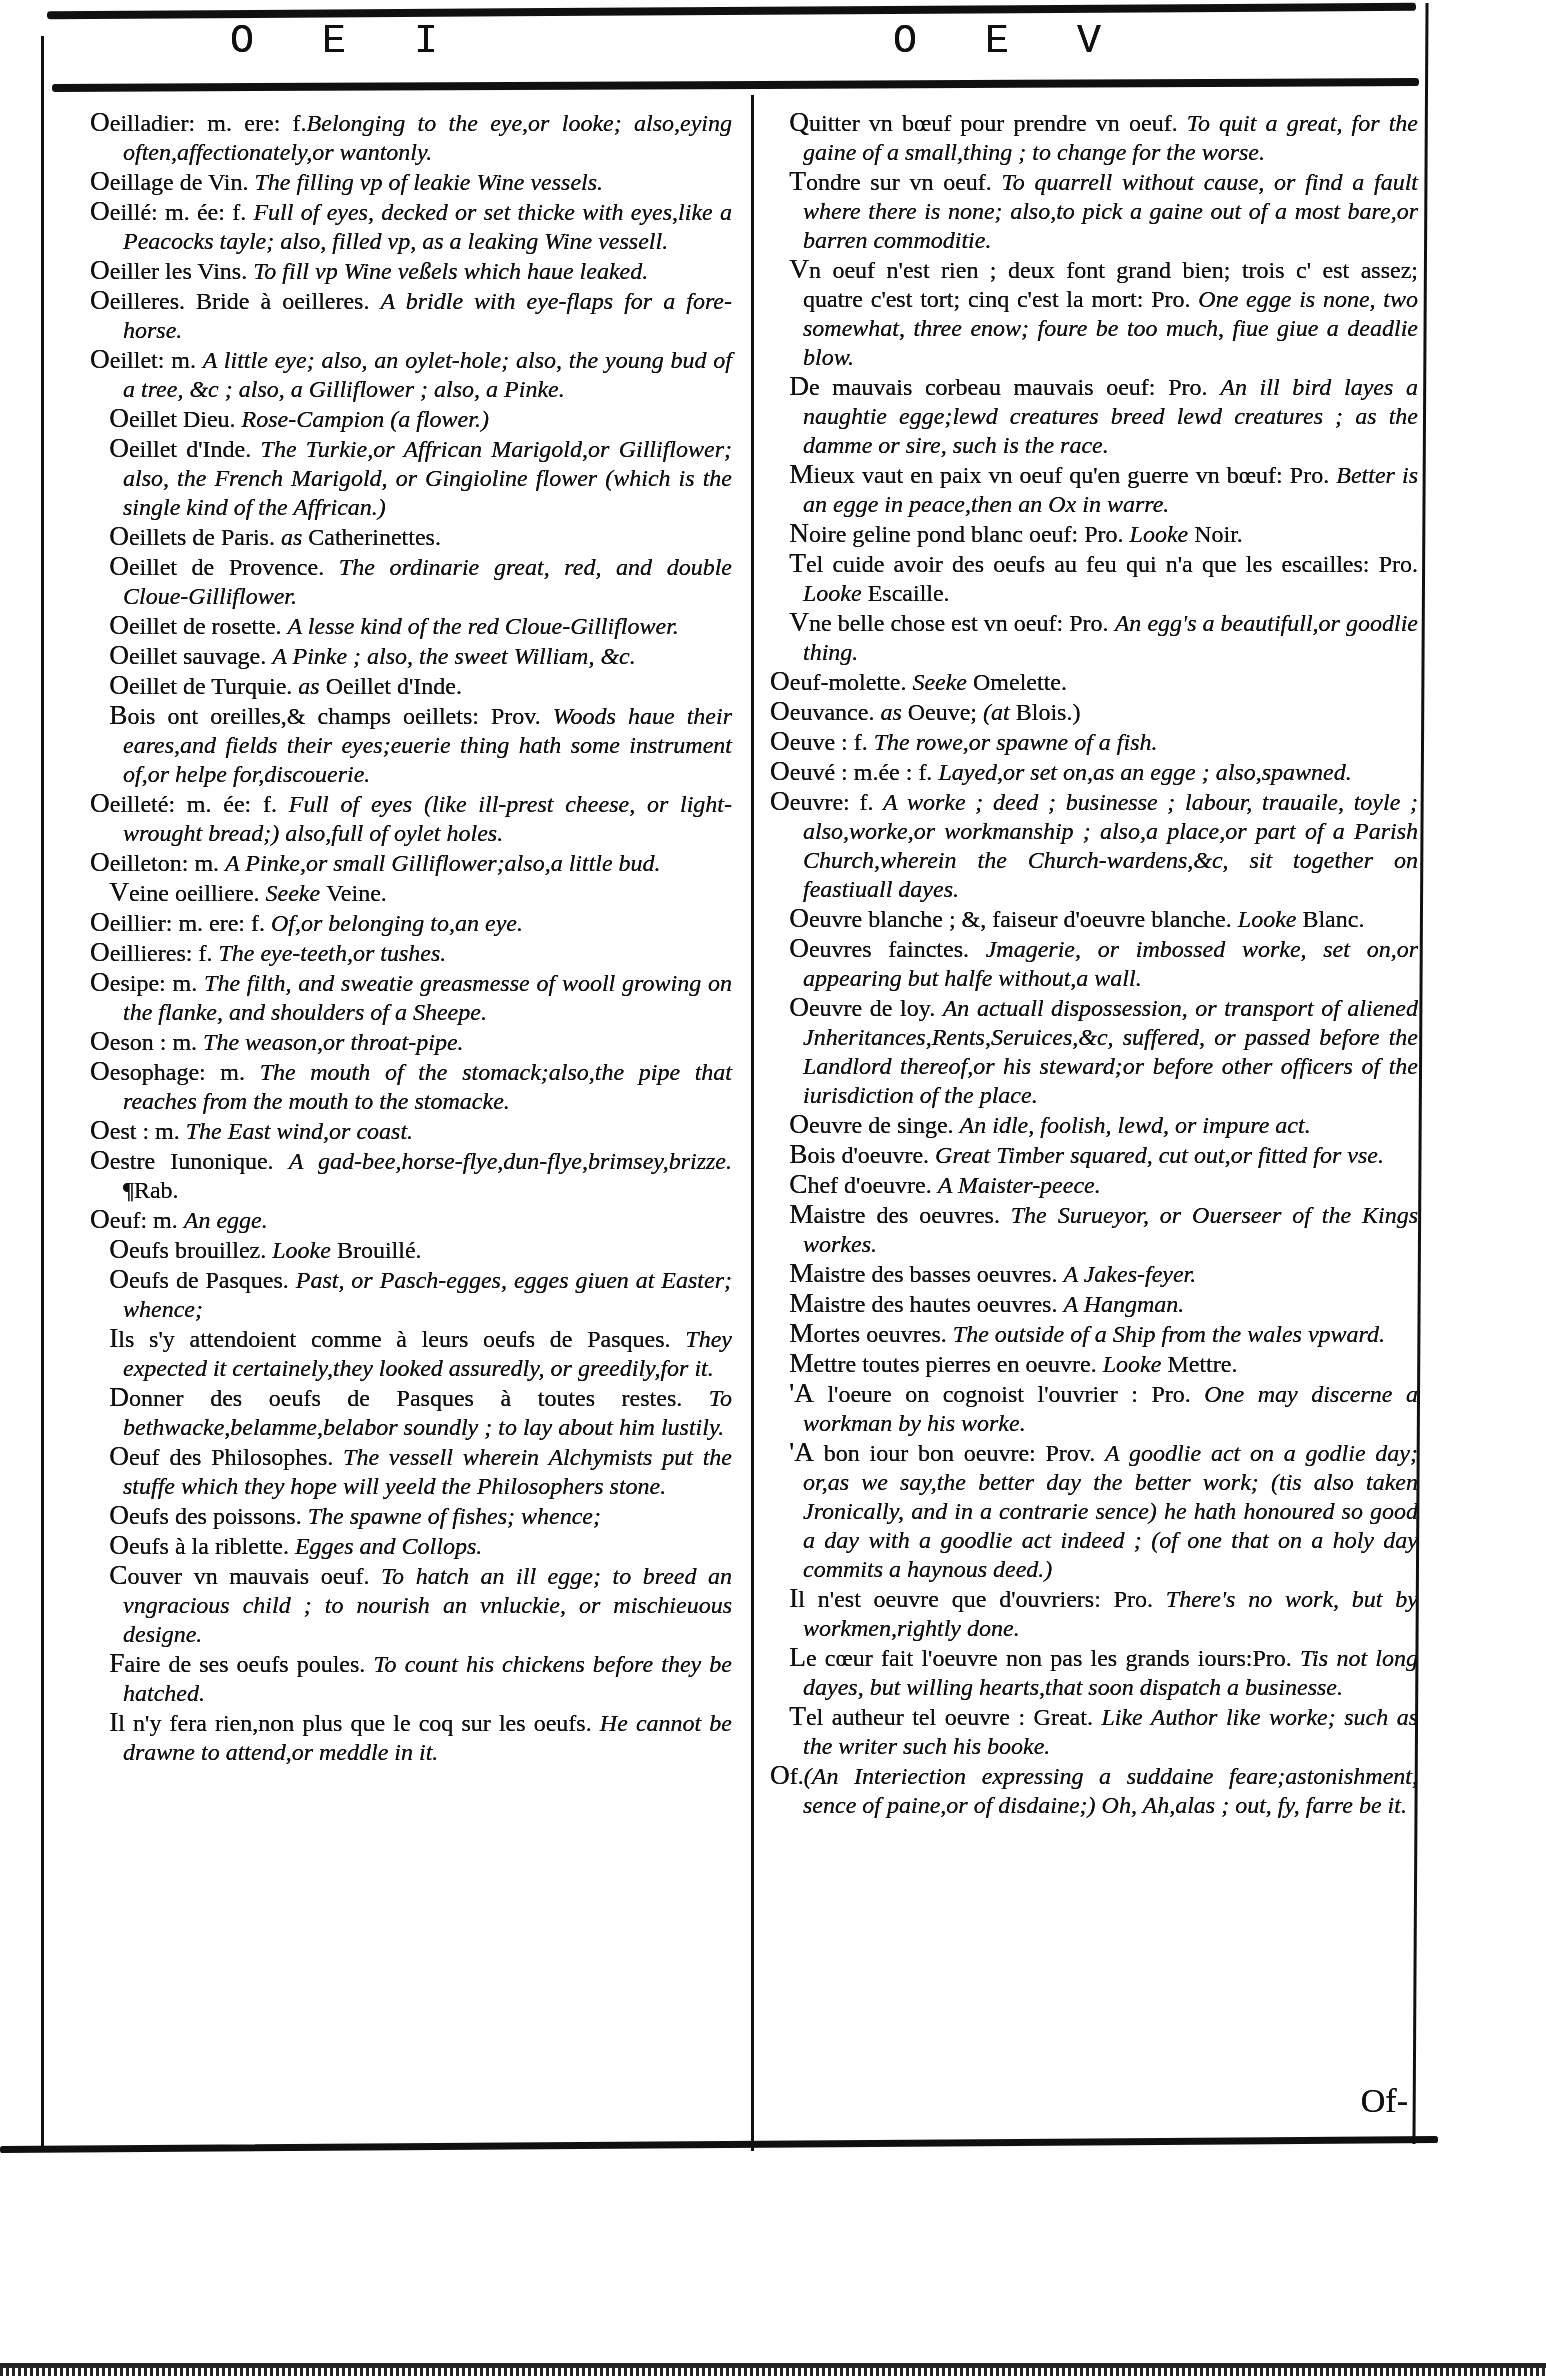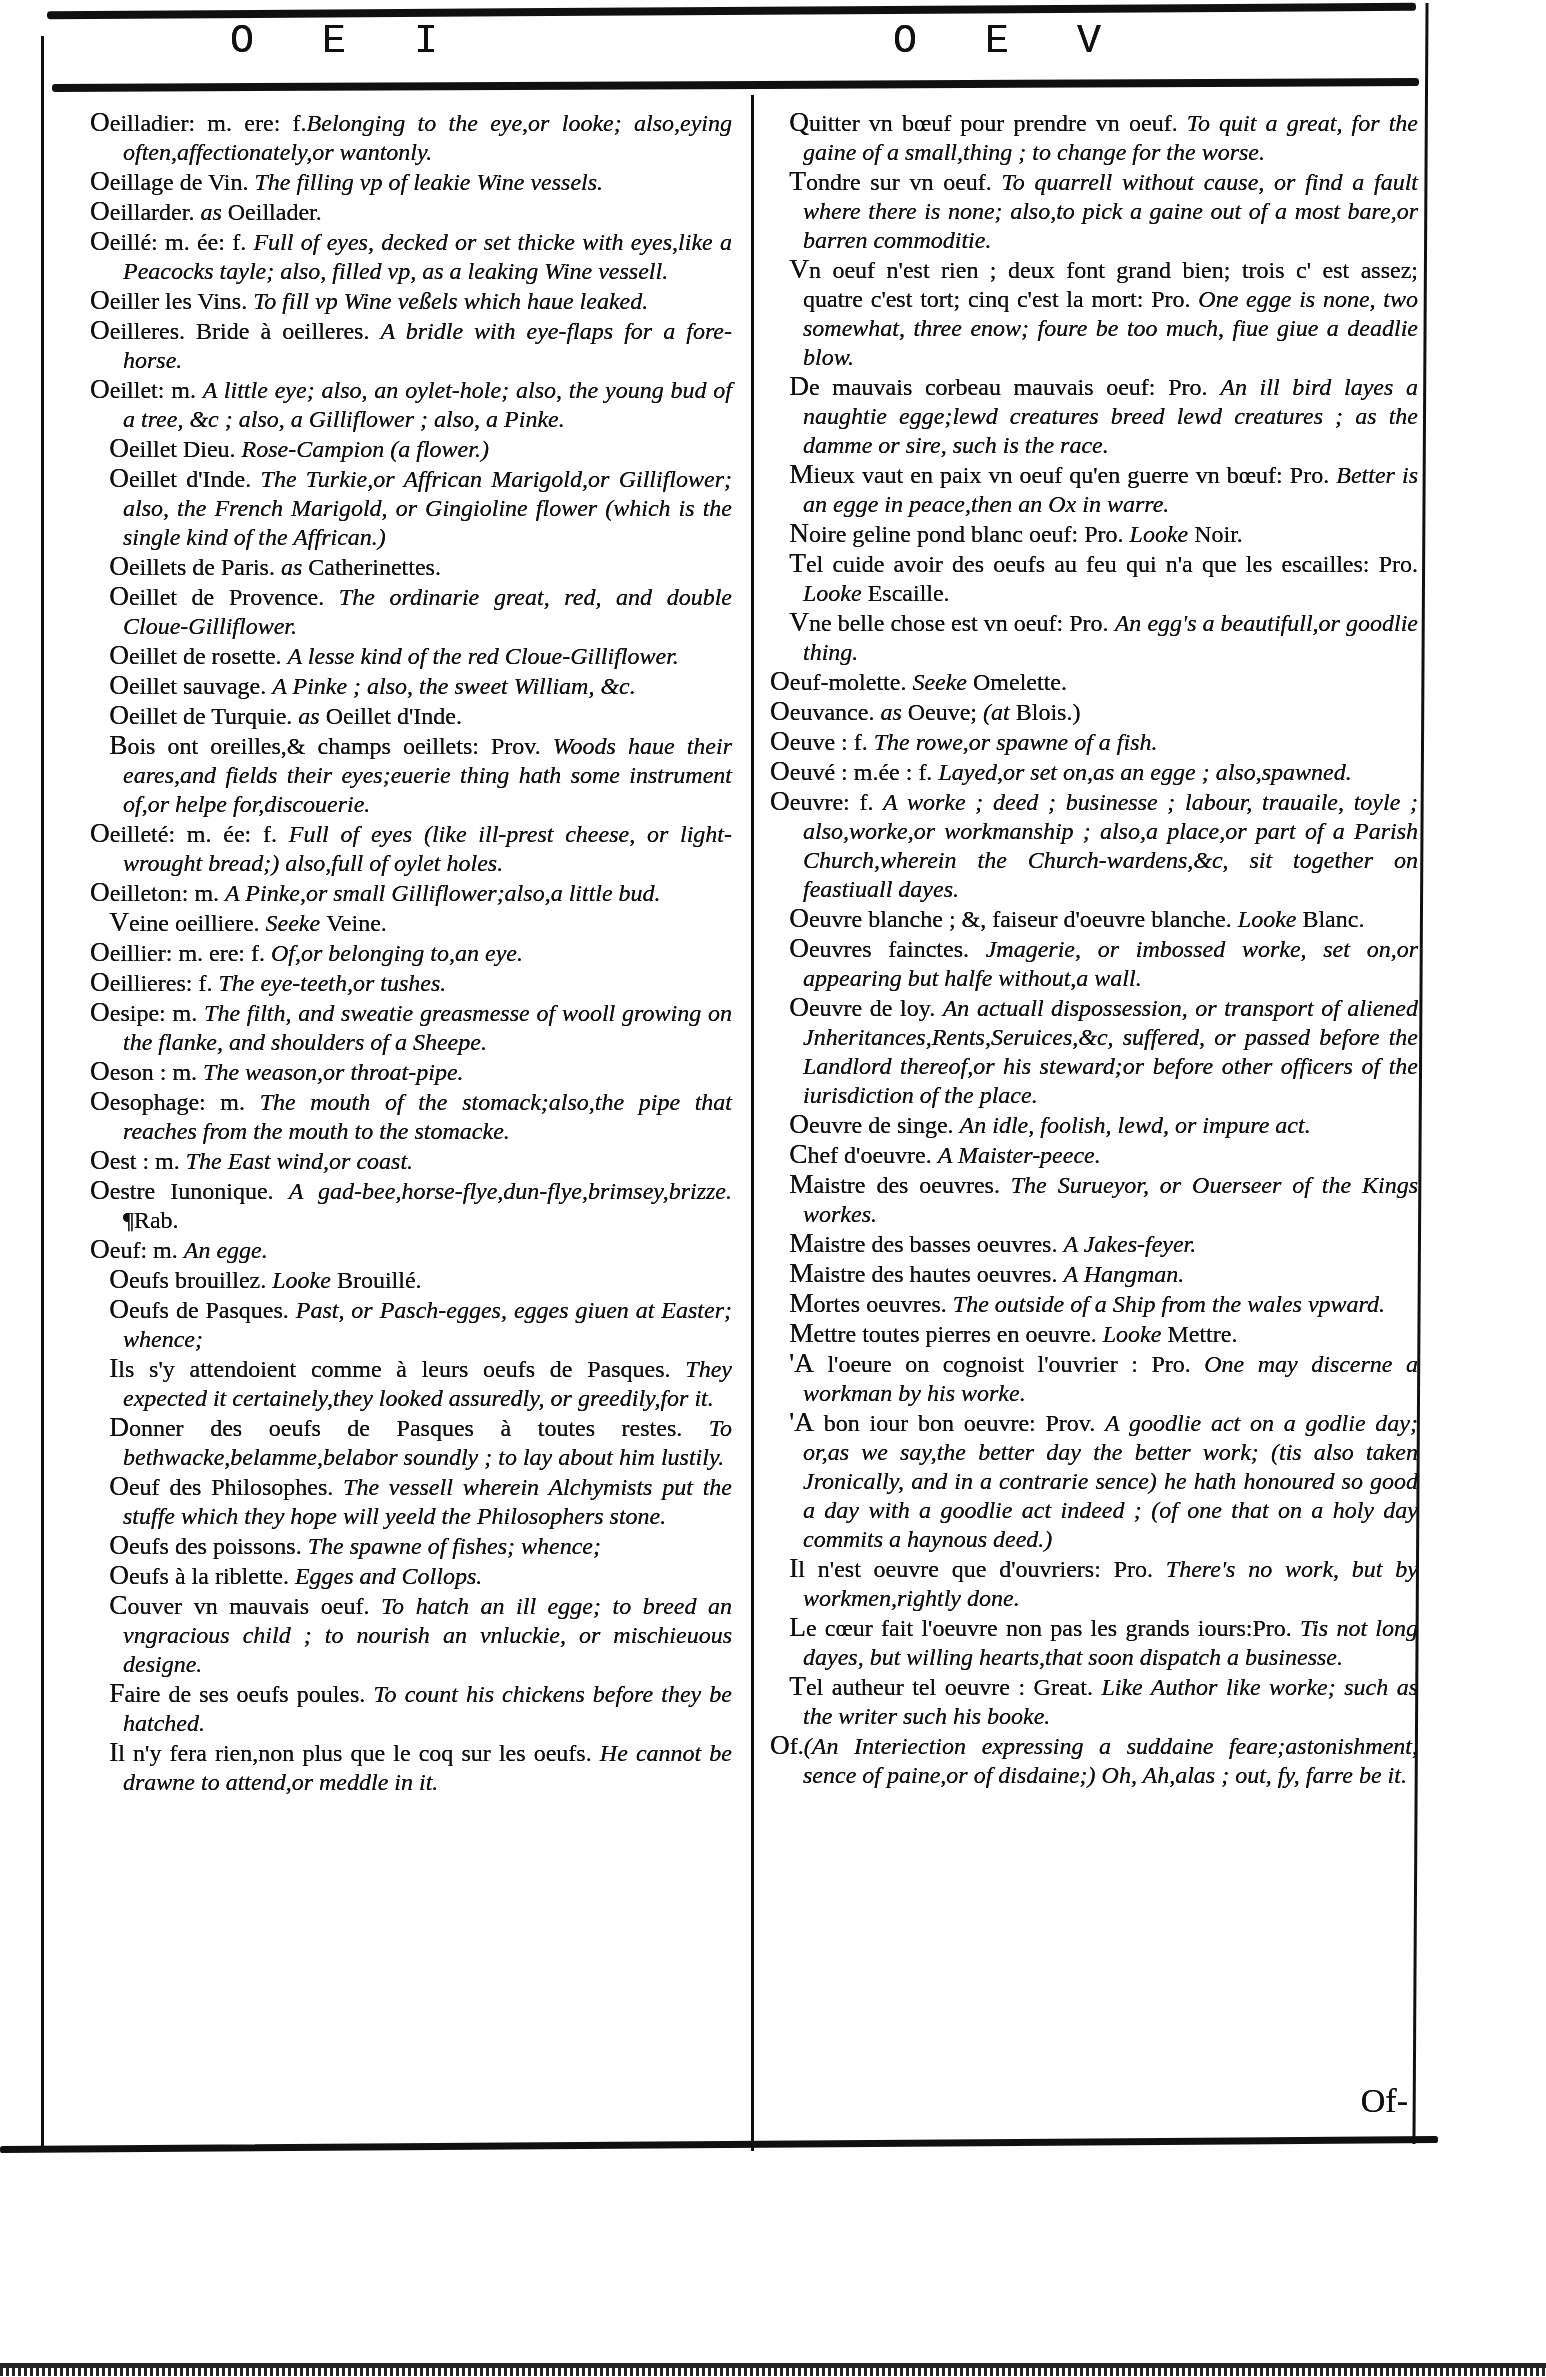--- a/index.html
+++ b/index.html
@@ -59,21 +59,20 @@
 
 <div class="rule header-rule"></div>
 
 <div class="rule border-left"></div>
 <div class="rule border-right"></div>
 <div class="rule col-divider"></div>
 
 <div class="column left" id="col-left">
     <p class="entry main"><span class="ro">Oeilladier: m. ere: f.</span><span class="it">Belonging to the eye,or looke; also,eying often,affectionately,or wantonly.</span></p>
     <p class="entry main"><span class="ro">Oeillage de Vin. </span><span class="it">The filling vp of leakie Wine vessels.</span></p>
-    <p class="entry main"><span class="ro">Oeillarder. </span><span class="it">as </span><span class="ro">Oeillader.</span></p>
     <p class="entry main"><span class="ro">Oeillé: m. ée: f. </span><span class="it">Full of eyes, decked or set thicke with eyes,like a Peacocks tayle; also, filled vp, as a leaking Wine vessell.</span></p>
     <p class="entry main"><span class="ro">Oeiller les Vins. </span><span class="it">To fill vp Wine veßels which haue leaked.</span></p>
     <p class="entry main"><span class="ro">Oeilleres. Bride à oeilleres. </span><span class="it">A bridle with eye-flaps for a fore-horse.</span></p>
     <p class="entry main"><span class="ro">Oeillet: m. </span><span class="it">A little eye; also, an oylet-hole; also, the young bud of a tree, &amp;c ; also, a Gilliflower ; also, a Pinke.</span></p>
     <p class="entry sub"><span class="ro">Oeillet Dieu. </span><span class="it">Rose-Campion (a flower.)</span></p>
     <p class="entry sub"><span class="ro">Oeillet d'Inde. </span><span class="it">The Turkie,or Affrican Marigold,or Gilliflower; also, the French Marigold, or Gingioline flower (which is the single kind of the Affrican.)</span></p>
     <p class="entry sub"><span class="ro">Oeillets de Paris. </span><span class="it">as </span><span class="ro">Catherinettes.</span></p>
     <p class="entry sub"><span class="ro">Oeillet de Provence. </span><span class="it">The ordinarie great, red, and double Cloue-Gilliflower.</span></p>
     <p class="entry sub"><span class="ro">Oeillet de rosette. </span><span class="it">A lesse kind of the red Cloue-Gilliflower.</span></p>
     <p class="entry sub"><span class="ro">Oeillet sauvage. </span><span class="it">A Pinke ; also, the sweet William, &amp;c.</span></p>
@@ -112,20 +111,21 @@
     <p class="entry sub"><span class="ro">Vne belle chose est vn oeuf: Pro. </span><span class="it">An egg's a beautifull,or goodlie thing.</span></p>
     <p class="entry main"><span class="ro">Oeuf-molette. </span><span class="it">Seeke </span><span class="ro">Omelette.</span></p>
     <p class="entry main"><span class="ro">Oeuvance. </span><span class="it">as </span><span class="ro">Oeuve; </span><span class="it">(at </span><span class="ro">Blois.)</span></p>
     <p class="entry main"><span class="ro">Oeuve : f. </span><span class="it">The rowe,or spawne of a fish.</span></p>
     <p class="entry main"><span class="ro">Oeuvé : m.ée : f. </span><span class="it">Layed,or set on,as an egge ; also,spawned.</span></p>
     <p class="entry main"><span class="ro">Oeuvre: f. </span><span class="it">A worke ; deed ; businesse ; labour, trauaile, toyle ; also,worke,or workmanship ; also,a place,or part of a Parish Church,wherein the Church-wardens,&amp;c, sit together on feastiuall dayes.</span></p>
     <p class="entry sub"><span class="ro">Oeuvre blanche ; &amp;, faiseur d'oeuvre blanche. </span><span class="it">Looke </span><span class="ro">Blanc.</span></p>
     <p class="entry sub"><span class="ro">Oeuvres fainctes. </span><span class="it">Jmagerie, or imbossed worke, set on,or appearing but halfe without,a wall.</span></p>
     <p class="entry sub"><span class="ro">Oeuvre de loy. </span><span class="it">An actuall dispossession, or transport of aliened Jnheritances,Rents,Seruices,&amp;c, suffered, or passed before the Landlord thereof,or his steward;or before other officers of the iurisdiction of the place.</span></p>
     <p class="entry sub"><span class="ro">Oeuvre de singe. </span><span class="it">An idle, foolish, lewd, or impure act.</span></p>
+    <p class="entry sub"><span class="ro">Bois d'oeuvre. </span><span class="it">Great Timber squared, cut out,or fitted for vse.</span></p>
     <p class="entry sub"><span class="ro">Chef d'oeuvre. </span><span class="it">A Maister-peece.</span></p>
     <p class="entry sub"><span class="ro">Maistre des oeuvres. </span><span class="it">The Surueyor, or Ouerseer of the Kings workes.</span></p>
     <p class="entry sub"><span class="ro">Maistre des basses oeuvres. </span><span class="it">A Jakes-feyer.</span></p>
     <p class="entry sub"><span class="ro">Maistre des hautes oeuvres. </span><span class="it">A Hangman.</span></p>
     <p class="entry sub"><span class="ro">Mortes oeuvres. </span><span class="it">The outside of a Ship from the wales vpward.</span></p>
     <p class="entry sub"><span class="ro">Mettre toutes pierres en oeuvre. </span><span class="it">Looke </span><span class="ro">Mettre.</span></p>
     <p class="entry sub"><span class="ro">'A l'oeure on cognoist l'ouvrier : Pro. </span><span class="it">One may discerne a workman by his worke.</span></p>
     <p class="entry sub"><span class="ro">'A bon iour bon oeuvre: Prov. </span><span class="it">A goodlie act on a godlie day; or,as we say,the better day the better work; (tis also taken Jronically, and in a contrarie sence) he hath honoured so good a day with a goodlie act indeed ; (of one that on a holy day commits a haynous deed.)</span></p>
     <p class="entry sub"><span class="ro">Il n'est oeuvre que d'ouvriers: Pro. </span><span class="it">There's no work, but by workmen,rightly done.</span></p>
     <p class="entry sub"><span class="ro">Le cœur fait l'oeuvre non pas les grands iours:Pro. </span><span class="it">Tis not long dayes, but willing hearts,that soon dispatch a businesse.</span></p>

